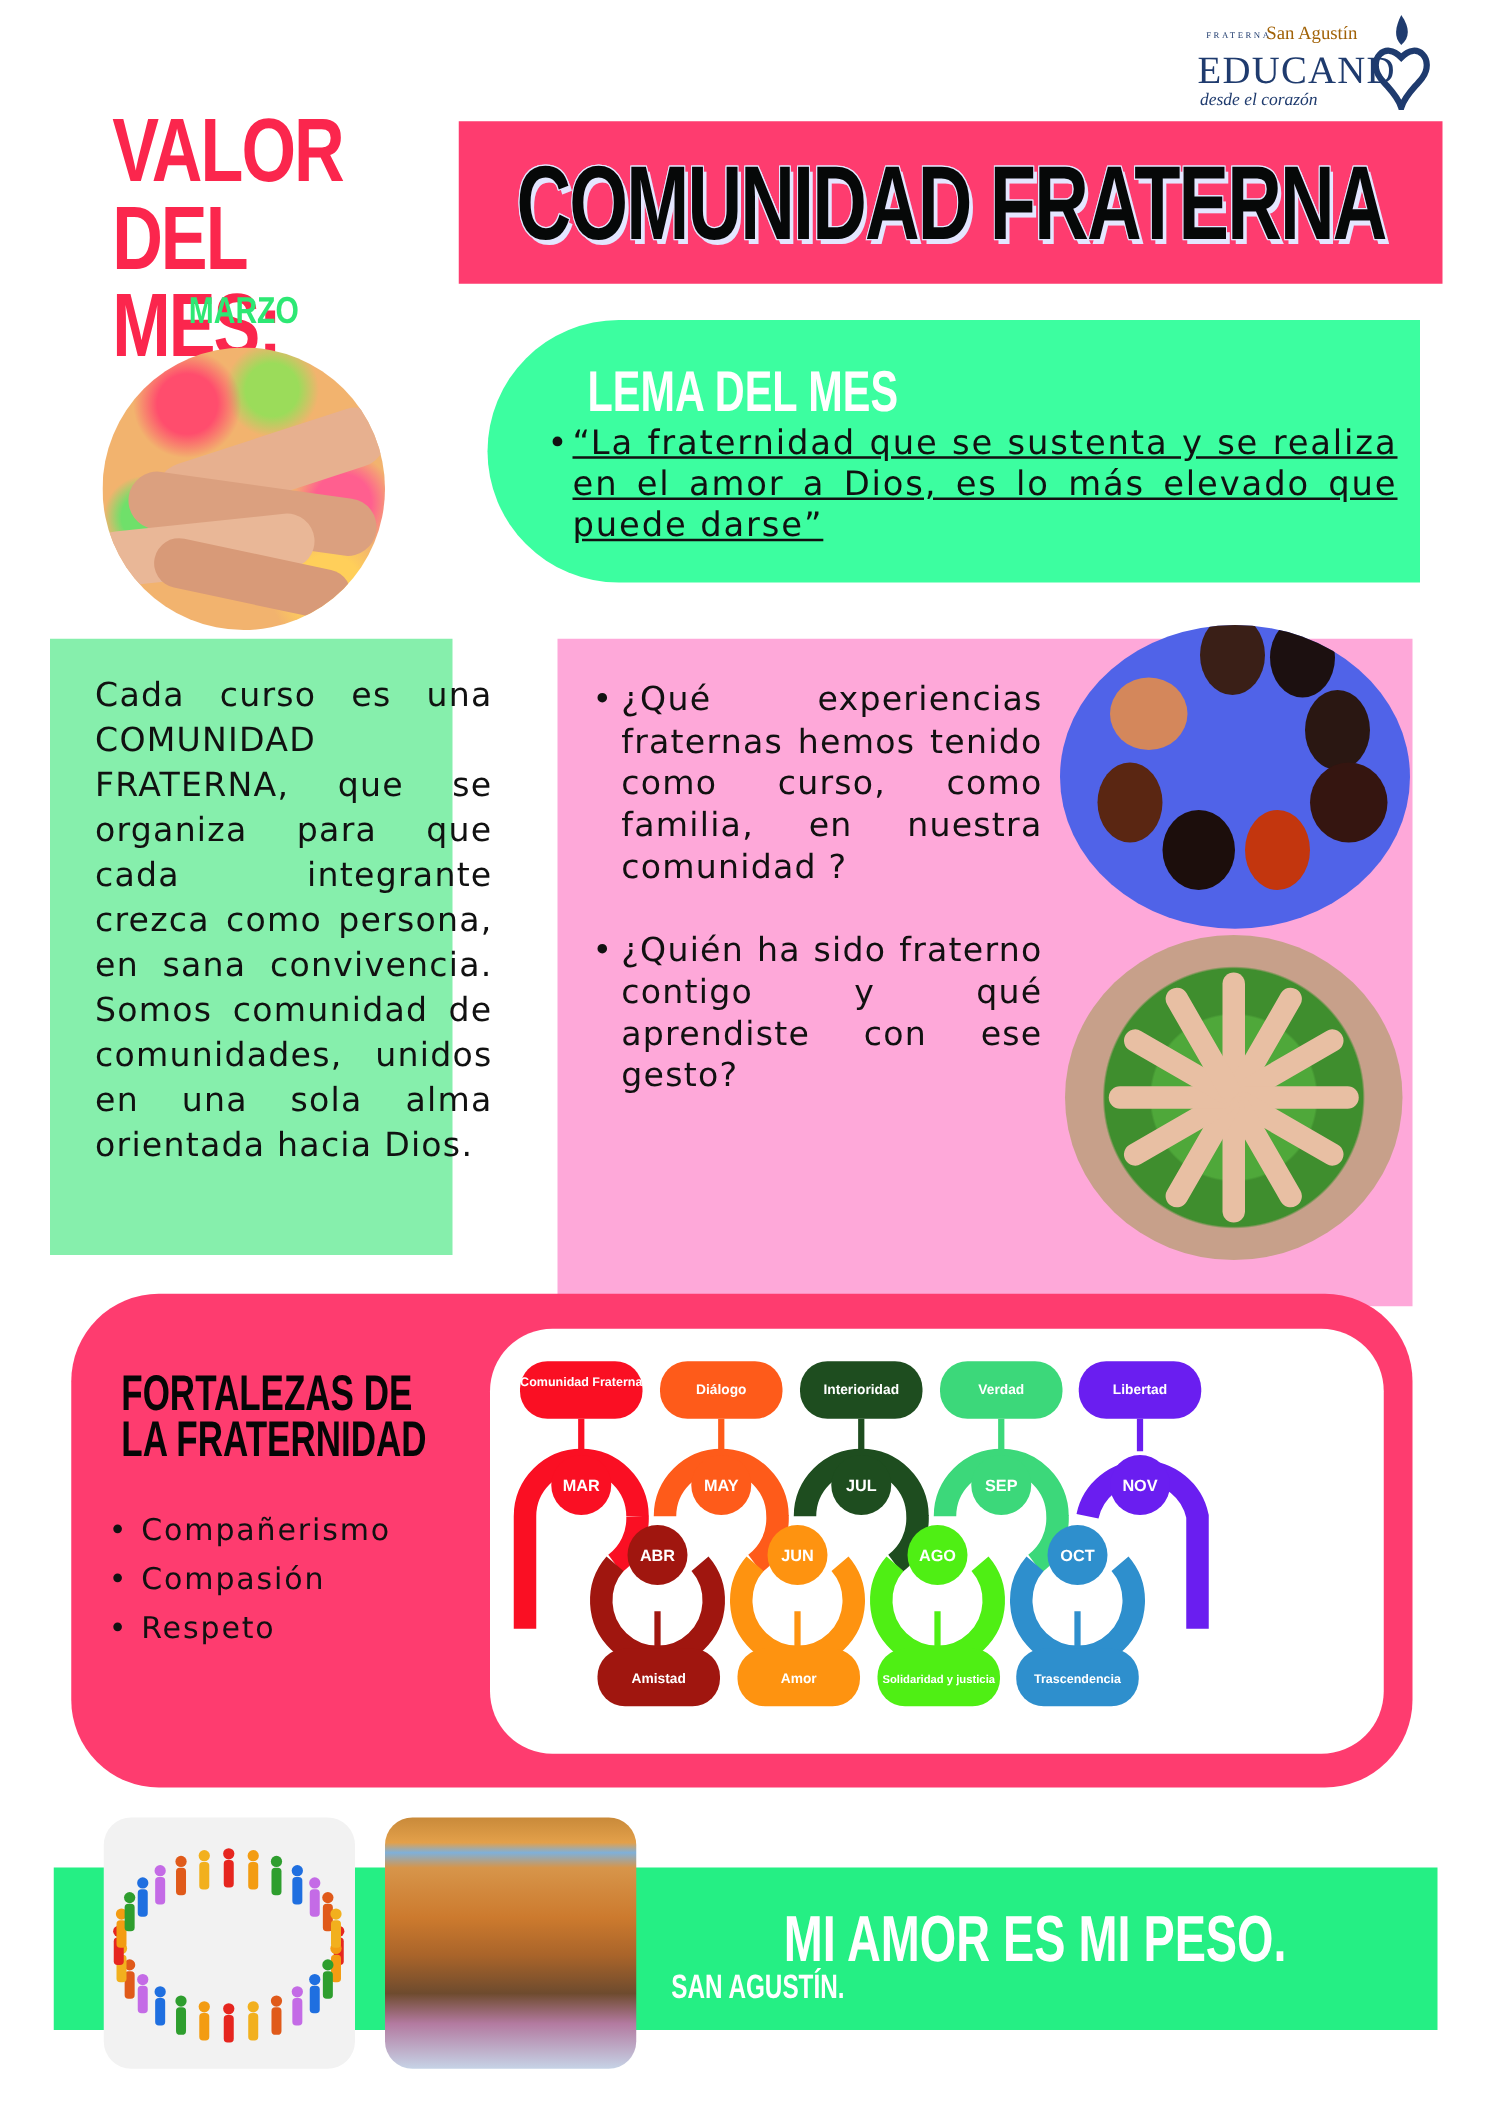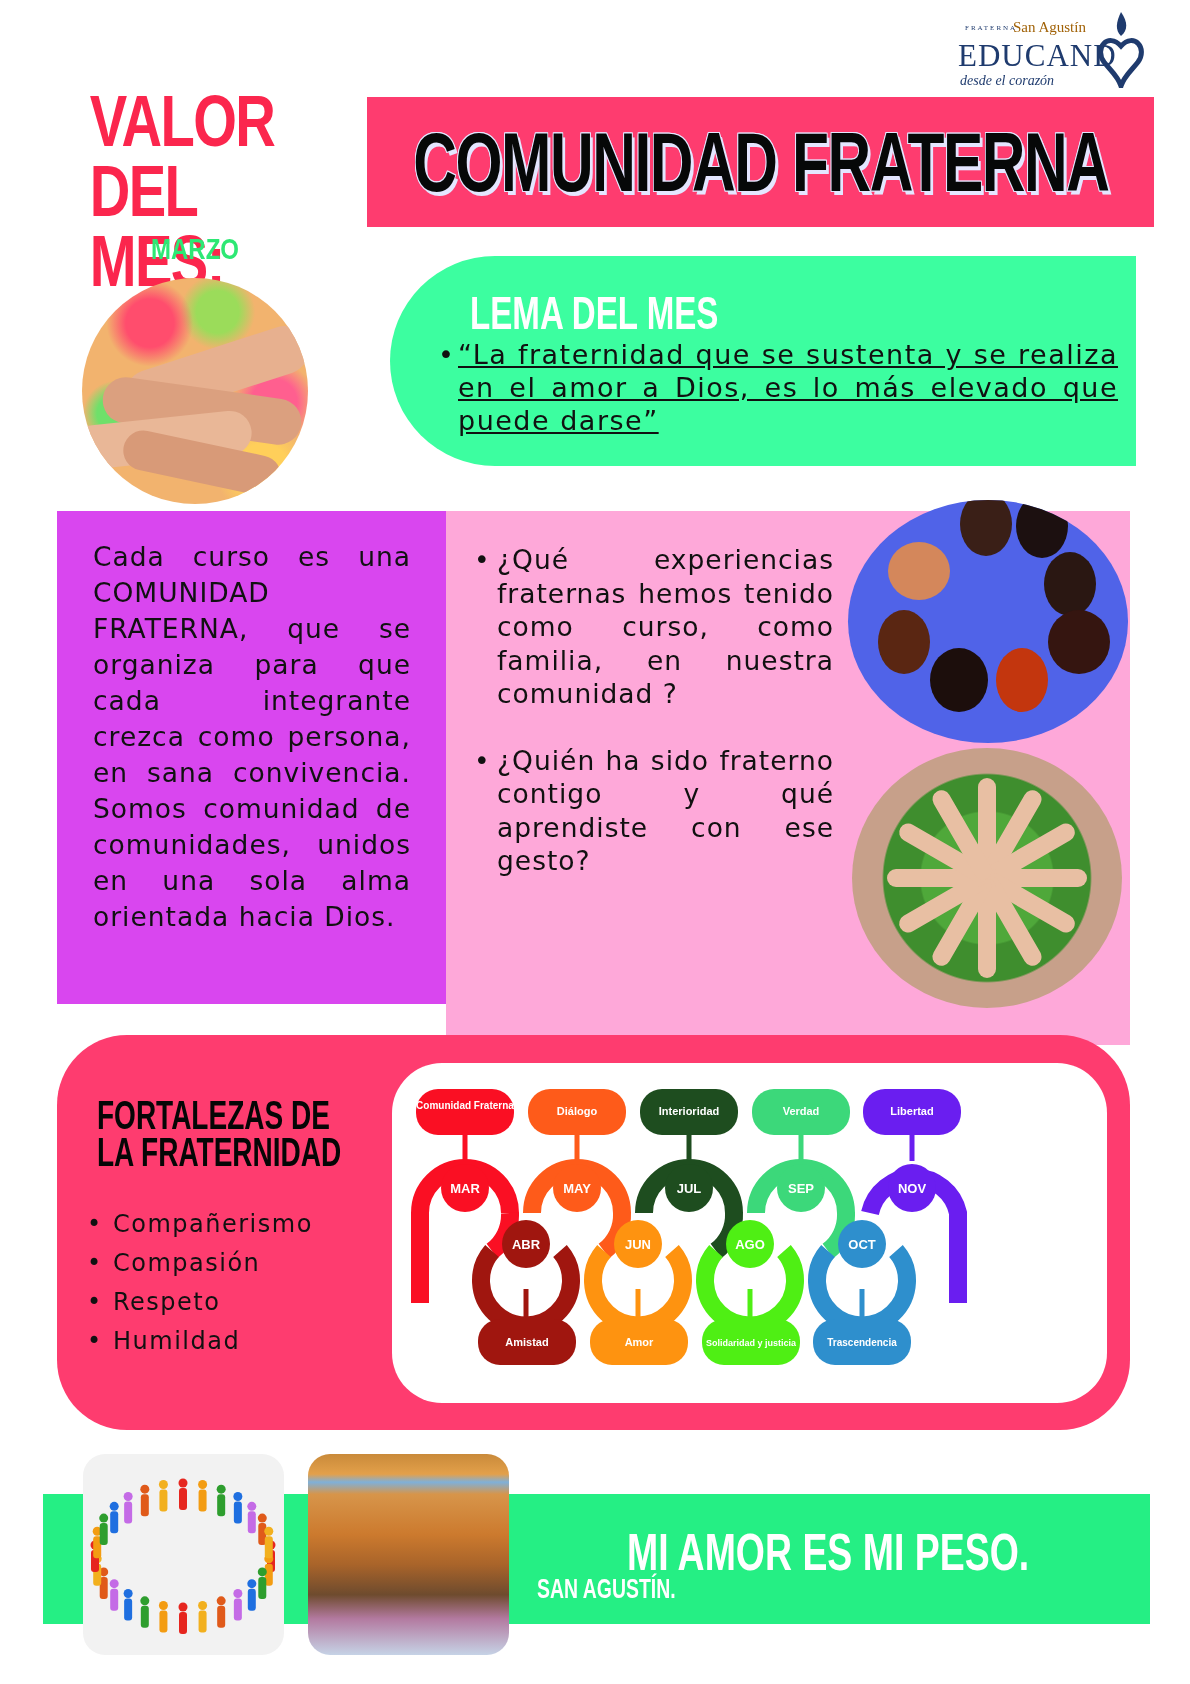--- a/index.html
+++ b/index.html
@@ -38,21 +38,21 @@
   #hands-photo .hand { position: absolute; background: #e7b08f; border-radius: 40px; }
 
   
   #lema { left: 390px; top: 256px; width: 746px; height: 210px; background: #3cfea0; border-radius: 110px 0 0 110px; }
   #lema .title { position: absolute; left: 80px; top: 30px; color: #fff; font-family: "Liberation Sans", sans-serif; font-weight: bold; font-size: 46px; transform: scaleX(0.72); transform-origin: left top; white-space: nowrap; }
   #lema .quote { position: absolute; left: 48px; top: 82px; width: 680px; font-size: 27px; line-height: 33px; text-align: justify; letter-spacing: 1.5px; color: #111; }
   #lema .quote .bullet { position: absolute; left: 0; top: 0; }
   #lema .quote .txt { display: block; padding-left: 20px; text-decoration: underline; }
 
   
-  #mint-box { left: 57px; top: 511px; width: 389px; height: 493px; background: #d946ef; }
+  #mint-box { left: 40px; top: 511px; width: 322px; height: 493px; background: #86efac; }
   #mint-box .txt { position: absolute; left: 36px; top: 28px; width: 318px; font-size: 26.5px; line-height: 36px; text-align: justify; letter-spacing: 1px; color: #111; }
   #pink-box { left: 446px; top: 511px; width: 684px; height: 534px; background: #fea8d9; }
   #pink-box ul { position: absolute; left: 28px; top: 32px; width: 360px; list-style: none; }
   #pink-box li { position: relative; padding-left: 23px; font-size: 26.5px; line-height: 33.5px; text-align: justify; letter-spacing: 1px; margin-bottom: 33px; color: #111; }
   #pink-box li::before { content: "•"; position: absolute; left: 0; top: 0; }
 
   #faces-photo { left: 848px; top: 500px; width: 280px; height: 243px; border-radius: 50%; background: #5063e8; overflow: hidden; }
   #faces-photo .head { position: absolute; width: 52px; height: 64px; border-radius: 50%; }
   #grass-photo { left: 852px; top: 748px; width: 270px; height: 260px; border-radius: 50%; background: radial-gradient(circle, #4fa83a 0 35%, #3f8e2e 36% 55%, #c7a08a 56% 100%); overflow: hidden; }
   #grass-photo .arm { position: absolute; width: 18px; height: 100px; background: #e8bfa3; border-radius: 9px; transform-origin: center bottom; }
@@ -154,21 +154,20 @@
 
 <div id="fort-box" class="abs">
   <div id="fort-title">
     <div>FORTALEZAS DE</div>
     <div>LA FRATERNIDAD</div>
   </div>
   <ul id="fort-list">
     <li>Compañerismo</li>
     <li>Compasión</li>
     <li>Respeto</li>
-    <li>Humildad</li>
   </ul>
 
   <div id="timeline-card">
     <svg width="715" height="340" viewBox="0 0 715 340" font-family="Liberation Sans, sans-serif" font-weight="bold">
 
       <g>
         <rect x="24" y="26" width="98" height="46" rx="22" fill="#fa0f23"></rect>
         <rect x="136" y="26" width="98" height="46" rx="22" fill="#fe5b1a"></rect>
         <rect x="248" y="26" width="98" height="46" rx="22" fill="#1e4d1f"></rect>
         <rect x="360" y="26" width="98" height="46" rx="22" fill="#3cd87a"></rect>

